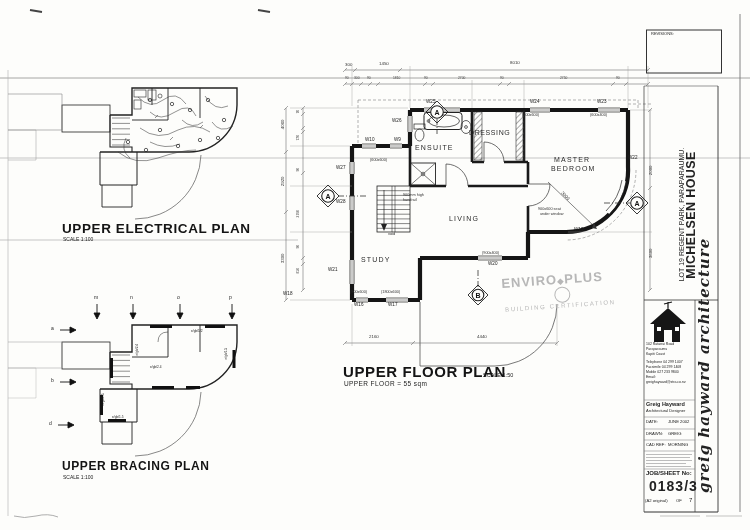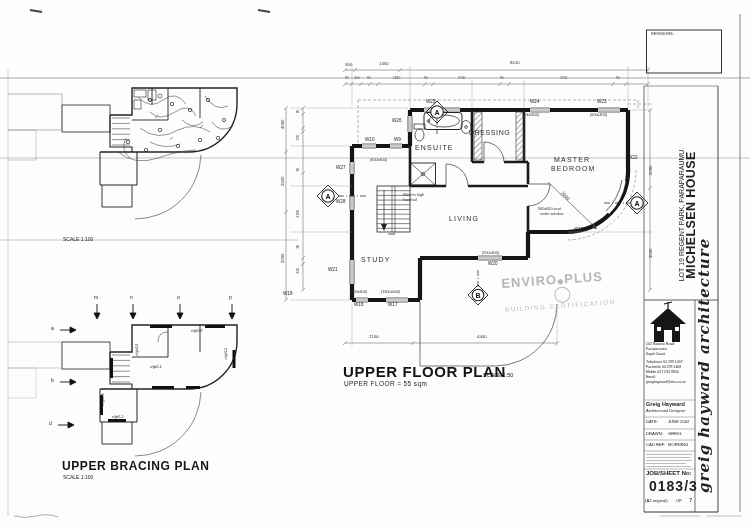--- a/index.html
+++ b/index.html
@@ -314,20 +314,21 @@
       <polygon points="650,324 668,308 686,324" fill="#161616" stroke="none"></polygon>
       <path d="M668,308 V302 M664,304 l8,-2" stroke="#161616" stroke-width="1.2"></path>
       <rect x="654" y="324" width="26" height="18" fill="#161616" stroke="none"></rect>
       <rect x="664" y="330" width="8" height="12" fill="#fdfdfb" stroke="none"></rect>
       <rect x="657" y="327" width="4" height="4" fill="#fdfdfb" stroke="none"></rect>
       <rect x="675" y="327" width="4" height="4" fill="#fdfdfb" stroke="none"></rect>
     </g>
   </g>
 </svg>
 
+<span class="lbl ttl" style="left:62px;top:222px;font-size:13.5px;">UPPER ELECTRICAL PLAN</span>
 <span class="lbl" style="left:63px;top:237px;font-size:5px;">SCALE 1:100</span>
 <span class="lbl ttl" style="left:62px;top:460px;font-size:12px;">UPPER BRACING PLAN</span>
 <span class="lbl" style="left:63px;top:475px;font-size:5px;">SCALE 1:100</span>
 <span class="lbl ttl" style="left:343px;top:364px;font-size:15px;">UPPER FLOOR PLAN</span>
 <span class="lbl" style="left:344px;top:381px;font-size:6.5px;letter-spacing:.4px;">UPPER FLOOR = 55 sqm</span>
 <span class="lbl" style="left:483px;top:373px;font-size:5.5px;">SCALE 1:50</span>
 
 <span class="lbl room" style="left:415px;top:144px;">ENSUITE</span>
 <span class="lbl room" style="left:469px;top:129px;letter-spacing:.6px;">DRESSING</span>
 <span class="lbl room" style="left:554px;top:156px;">MASTER</span>

